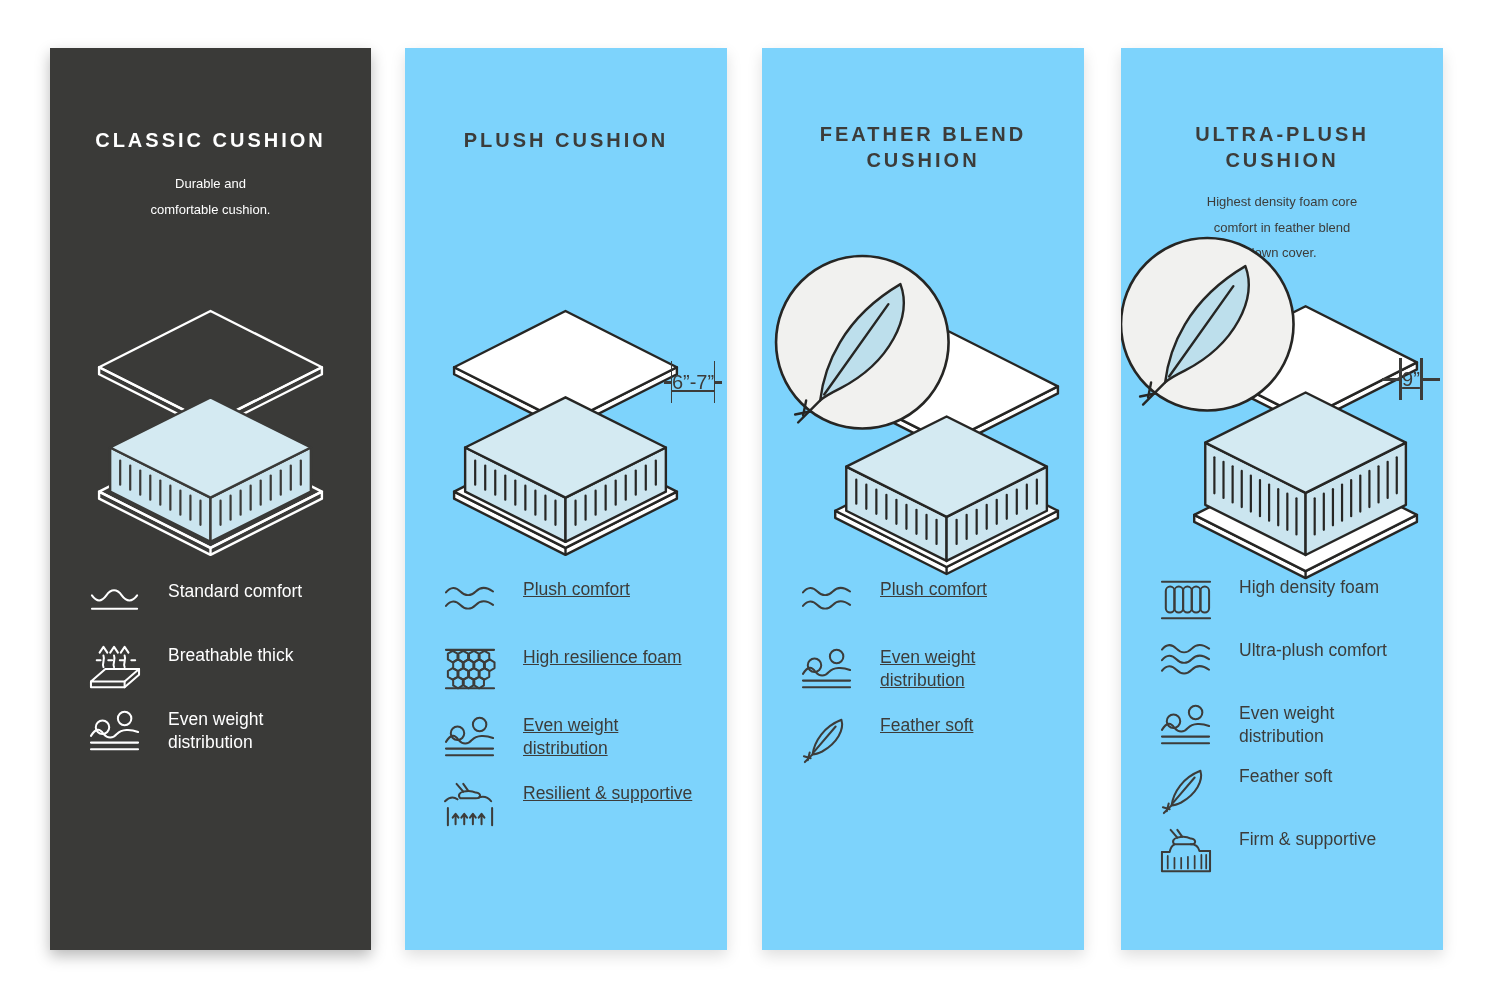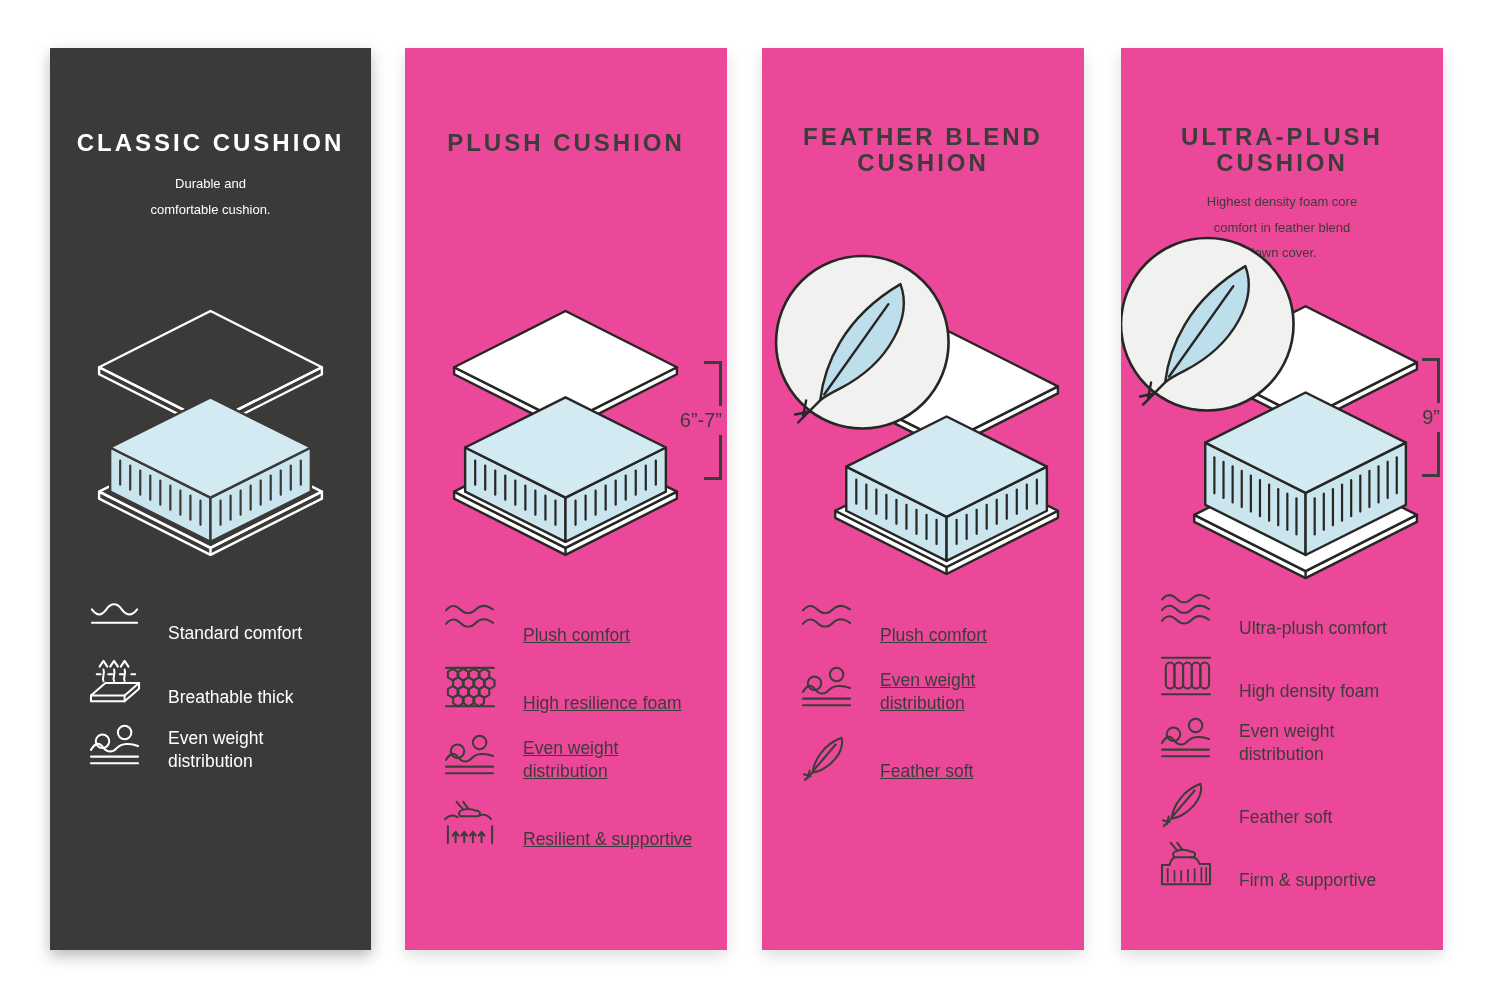--- a/index.html
+++ b/index.html
@@ -1,25 +1,25 @@
 <!DOCTYPE html>
 <html><head>
 <meta charset="utf-8">
 <style>
   html,body{margin:0;padding:0;background:#ffffff;}
   .board{position:relative;width:1500px;height:1001px;background:#ffffff;overflow:hidden;
          font-family:"Liberation Sans","DejaVu Sans",sans-serif;}
   .panel{position:absolute;top:48px;height:902px;width:322px;}
   .panel.dark{background:#3a3a38;color:#ffffff;box-shadow:0 6px 14px rgba(0,0,0,.28);}
-  .panel.light{background:#ec4899;color:#3c3c3a;box-shadow:0 6px 14px rgba(0,0,0,.13);}
+  .panel.light{background:#7dd3fc;color:#3c3c3a;box-shadow:0 6px 14px rgba(0,0,0,.13);}
   .panel-1{left:50px;width:321px;}
   .panel-2{left:405px;}
   .panel-3{left:762px;}
   .panel-4{left:1121px;}
-  .title{position:absolute;left:0;right:0;text-align:center;font-size:24px;font-weight:700;
+  .title{position:absolute;left:0;right:0;text-align:center;font-size:20px;font-weight:700;
          letter-spacing:3px;line-height:26px;white-space:pre-line;}
   .single .title{top:62px;}
   .double .title{top:56px;}
   .desc{position:absolute;left:14px;right:14px;text-align:center;font-size:13px;
         line-height:25.5px;white-space:pre-line;}
   .single .desc{top:110px;}
   .double .desc{top:128px;}
   .diagram{position:absolute;}
   .panel-1 .diagram{left:20px;top:257px;width:281px;}
   .panel-2 .diagram{left:20px;top:257px;width:281px;}
@@ -33,32 +33,32 @@
   .foam .side{fill:#cbe5ef;stroke:#262624;stroke-width:2.4;stroke-linejoin:round;}
   .foam .top{fill:#d4eaf2;stroke:#262624;stroke-width:2.4;stroke-linejoin:round;}
   .dark .foam .side,.dark .foam .top{stroke:#3a3a38;}
   .ticks line{stroke:#262624;stroke-width:2.2;stroke-linecap:round;}
   .dark .ticks line{stroke:#3a3a38;}
   .badge-circle{fill:#f1f1ef;stroke:#262624;stroke-width:2.6;}
   .feather-big .leaf{fill:#bddfec;stroke:#262624;stroke-width:2.4;stroke-linejoin:round;}
   .feather-big .vein,.feather-big .stem,.feather-big .barb{fill:none;stroke:#262624;
       stroke-width:2.4;stroke-linecap:round;}
   
-  .dim{position:absolute;display:flex;flex-direction:column;align-items:flex-end;}
+  .dim{position:absolute;display:flex;align-items:center;text-decoration:underline;}
   .panel-2 .dim{left:259px;top:313px;width:58px;}
   .panel-4 .dim{left:261px;top:310px;width:58px;}
   .cap{width:18px;height:3px;background:#3c3c3a;}
   .bar{width:3px;height:42px;background:#3c3c3a;}
   .dim-label{font-size:20px;color:#3c3c3a;padding:3px 0;white-space:nowrap;}
   
   .features{position:absolute;left:36px;right:10px;}
   .panel-1 .features{top:532px;}
   .panel-2 .features,.panel-3 .features{top:530px;text-decoration:underline;}
   .panel-4 .features{top:528px;}
-  .feature{display:flex;align-items:flex-end;}
+  .feature{display:flex;align-items:flex-start;}
   .panel-1 .feature{min-height:64px;}
   .panel-2 .feature,.panel-3 .feature{min-height:68px;}
   .panel-4 .feature{min-height:63px;}
   .f-icon{width:58px;flex:0 0 58px;display:flex;justify-content:center;align-items:center;}
   .f-icon svg{width:54px;height:50px;stroke:currentColor;fill:none;
               stroke-width:2.1;stroke-linecap:round;stroke-linejoin:round;}
   .f-label{margin-left:24px;font-size:17.5px;line-height:22.5px;max-width:182px;}
 </style>
 </head>
 <body>
@@ -397,44 +397,44 @@
       <span class="cap"></span>
       <span class="bar"></span>
       <span class="dim-label">9”</span>
       <span class="bar"></span>
       <span class="cap"></span>
     </div>
 
     <div class="features">
       <div class="feature">
         <span class="f-icon">
-          <svg viewBox="0 0 56 52">
-            <path d="M3 11 C8 5 13 5 18 10 C23 15 29 15 34 10 C39 5 45 5 52 10"></path>
-            <path d="M3 22 C8 16 13 16 18 21 C23 26 29 26 34 21 C39 16 45 16 52 21"></path>
-            <path d="M3 33 C8 27 13 27 18 32 C23 37 29 37 34 32 C39 27 45 27 52 32"></path>
-          </svg>
-        </span>
-        <span class="f-label">Ultra-plush comfort</span>
-      </div>
-      <div class="feature">
-        <span class="f-icon">
           <svg viewBox="0 0 56 52" stroke-width="1.9">
             <path d="M3 6 H53 M3 44 H53" stroke-width="2.2"></path>
             <rect x="7" y="11" width="9" height="27" rx="4.5"></rect>
             <rect x="16" y="11" width="9" height="27" rx="4.5"></rect>
             <rect x="25" y="11" width="9" height="27" rx="4.5"></rect>
             <rect x="34" y="11" width="9" height="27" rx="4.5"></rect>
             <rect x="43" y="11" width="9" height="27" rx="4.5"></rect>
           </svg>
         </span>
         <span class="f-label">High density foam</span>
       </div>
       <div class="feature">
         <span class="f-icon">
           <svg viewBox="0 0 56 52">
+            <path d="M3 11 C8 5 13 5 18 10 C23 15 29 15 34 10 C39 5 45 5 52 10"></path>
+            <path d="M3 22 C8 16 13 16 18 21 C23 26 29 26 34 21 C39 16 45 16 52 21"></path>
+            <path d="M3 33 C8 27 13 27 18 32 C23 37 29 37 34 32 C39 27 45 27 52 32"></path>
+          </svg>
+        </span>
+        <span class="f-label">Ultra-plush comfort</span>
+      </div>
+      <div class="feature">
+        <span class="f-icon">
+          <svg viewBox="0 0 56 52">
             <circle cx="15" cy="20" r="7"></circle>
               <circle cx="38" cy="11" r="7"></circle>
             <path d="M3 29 C8 21 12 21 16 27 C20 32 26 32 30 27 C35 22 44 22 52 25"></path>
             <path d="M3 36 H52 M3 43 H52"></path>
           </svg>
         </span>
         <span class="f-label">Even weight distribution</span>
       </div>
       <div class="feature">
         <span class="f-icon">

